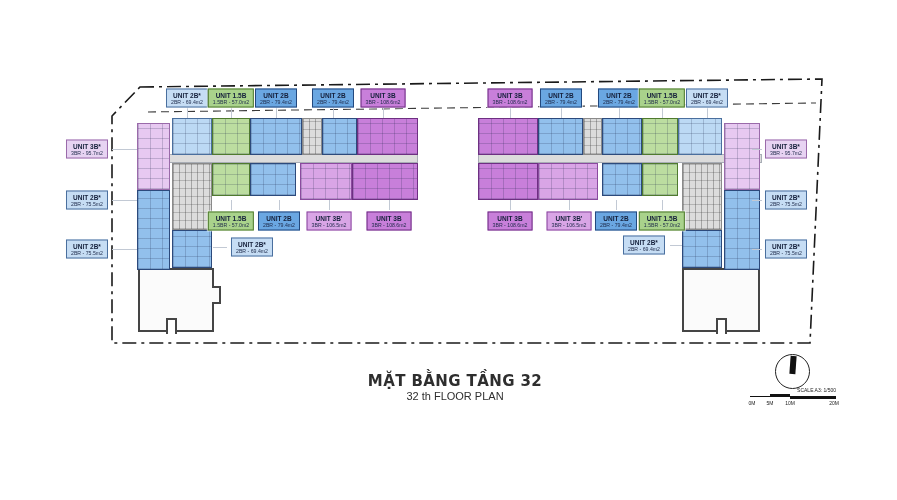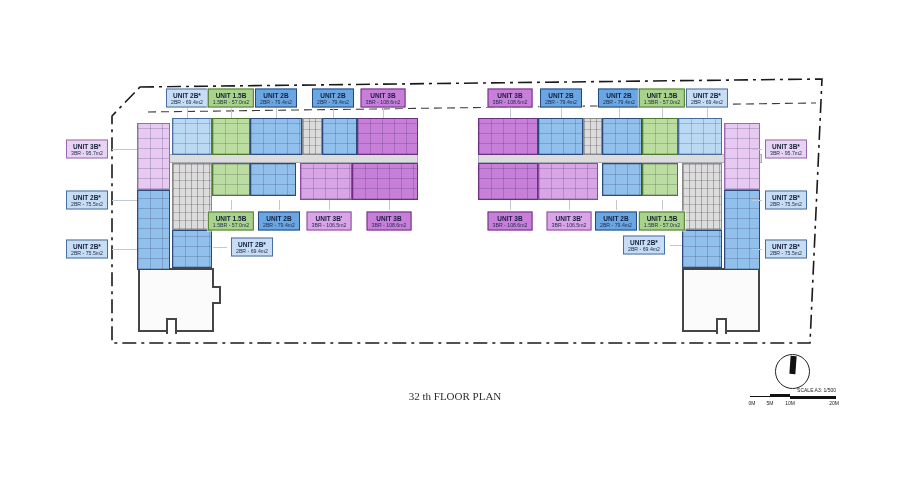--- a/index.html
+++ b/index.html
@@ -18,21 +18,21 @@
   .notch{position:absolute;box-sizing:border-box;background:#fff;border:2px solid #454545;border-bottom:none;z-index:5;}
   .tab{position:absolute;box-sizing:border-box;background:#fbfbfb;border:2px solid #454545;border-left:none;z-index:5;}
   .leader{position:absolute;background:#c2c9d4;z-index:5;}
   .ulabel{position:absolute;transform:translate(-50%,-50%);border:1px solid;z-index:10;
           padding:2px 4px;text-align:center;white-space:nowrap;box-shadow:0 0 0 1px rgba(255,255,255,.6);}
   .uname{font-size:6.5px;line-height:7px;font-weight:bold;color:#141f3a;}
   .uarea{font-size:5.2px;line-height:6px;color:#1e2a4a;}
   .title-main{position:absolute;left:455px;top:372px;transform:translateX(-50%);
       font-family:"DejaVu Sans", sans-serif;font-size:15px;font-weight:600;color:#2e2e2e;letter-spacing:.4px;z-index:10;}
   .title-sub{position:absolute;left:455px;top:390px;transform:translateX(-50%);
-      font-family:Liberation Serif, serif;font-size:11px;color:#2e2e2e;z-index:10;}
+      font-family:Liberation Sans, sans-serif;font-size:11px;color:#2e2e2e;z-index:10;}
   .compass-circle{position:absolute;left:775px;top:354px;width:35px;height:35px;border:1.6px solid #222;
       border-radius:50%;background:#fff;box-sizing:border-box;z-index:10;}
   .compass-needle{position:absolute;left:790px;top:356px;width:6px;height:18px;background:#111;
       transform:rotate(4deg);z-index:11;}
   #scalebar{position:absolute;left:750px;top:387px;width:86px;height:22px;z-index:10;}
   .sc-label{position:absolute;right:0;top:0;font-size:5px;color:#222;white-space:nowrap;}
   .sc-seg{position:absolute;background:#111;}
   .sc-tick{position:absolute;top:13px;font-size:5px;color:#222;transform:translateX(-50%);white-space:nowrap;}
 </style>
 </head>
@@ -209,20 +209,21 @@
         <div class="uname">UNIT 1.5B</div>
         <div class="uarea">1.5BR - 57.0m2</div>
       </div>
       <div class="leader" style="left: 670px; top: 245px; width: 12px; height: 1px;"></div>
       <div class="ulabel" style="left: 644px; top: 245px; background: rgb(198, 221, 244); border-color: rgb(74, 111, 158);">
         <div class="uname">UNIT 2B*</div>
         <div class="uarea">2BR - 69.4m2</div>
       </div>
     </div>
 
+  <div class="title-main">MẶT BẰNG TẦNG 32</div>
   <div class="title-sub">32 th FLOOR PLAN</div>
 
   <div class="compass-circle"></div>
   <div class="compass-needle"></div>
 
   <div id="scalebar">
     <span class="sc-label">SCALE A3: 1/500</span>
     <div class="sc-seg" style="left:0;top:9px;width:20px;height:1px"></div>
     <div class="sc-seg" style="left:20px;top:7px;width:20px;height:3px"></div>
     <div class="sc-seg" style="left:40px;top:9px;width:46px;height:3px"></div>

